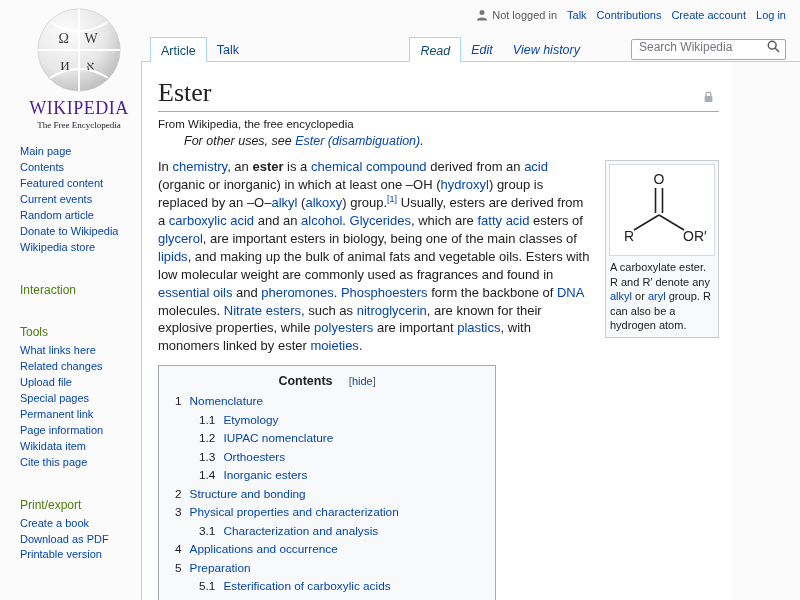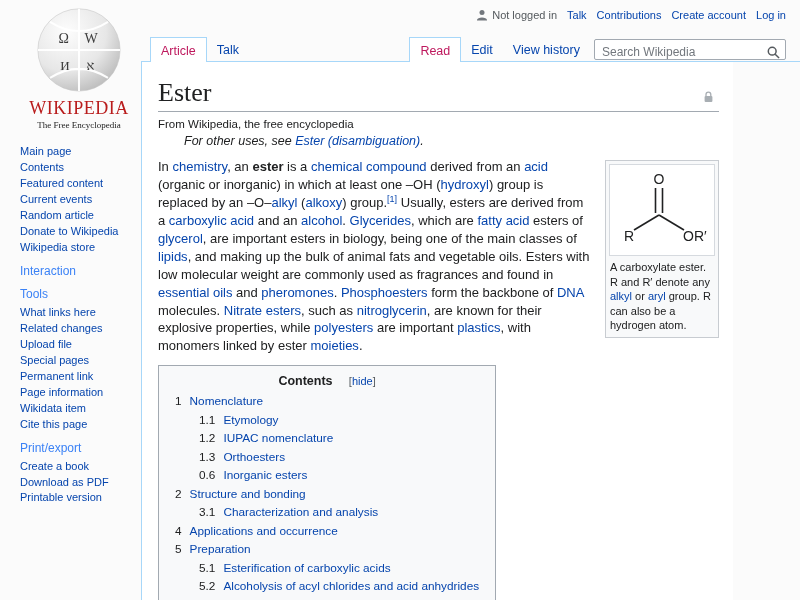--- a/index.html
+++ b/index.html
@@ -9,38 +9,38 @@
   b { font-weight: bold; }
   sup { font-size: 9px; line-height: 0; vertical-align: super; }
 
   
   .personal-bar { position: absolute; top: 9px; right: 14px; display: flex; align-items: flex-end;
     gap: 10px; font-size: 11px; z-index: 5; }
   .personal-bar .muted { color: #54595d; display: flex; align-items: center; gap: 4px; }
 
   
   .logo { position: absolute; top: 6px; left: 18px; width: 122px; text-align: center; cursor: pointer; }
-  .wordmark { font-family: "Liberation Serif", serif; font-size: 18px; letter-spacing: 0.5px; color: #b91c1c; margin-top: 2px; }
+  .wordmark { font-family: "Liberation Serif", serif; font-size: 18px; letter-spacing: 0.5px; color: #4c1d95; margin-top: 2px; }
   .tagline { font-family: "Liberation Serif", serif; font-size: 9px; color: #222; margin-top: 1px; }
 
   
   .sidebar { position: absolute; left: 20px; top: 145px; width: 116px; font-size: 11px; }
   .sidebar ul { list-style: none; }
   .sidebar li { margin-bottom: 2px; line-height: 1.27; }
-  .sidebar h3 { font-size: 12px; font-weight: normal; color: #3b82f6; margin: 9px 0 5px; }
+  .sidebar h3 { font-size: 12px; font-weight: normal; color: #4d7c0f; margin: 28px 0 5px; }
 
   
   .tab-row-line { position: absolute; left: 141px; right: 0; top: 61px; height: 1px; background: #a7d7f9; z-index: 1; }
   .tabs-left { position: absolute; left: 150px; top: 37px; display: flex; z-index: 2; }
-  .tabs-right { position: absolute; right: 210px; top: 37px; display: flex; z-index: 2; }
+  .tabs-right { position: absolute; right: 210px; top: 37px; display: flex; z-index: 2; font-style: italic; }
   .tab { font-size: 12.5px; padding: 6px 10px 0; height: 25px; color: #0645ad; cursor: pointer; white-space: nowrap; }
-  .tab.selected { background: #fff; border: 1px solid #a7d7f9; border-bottom: none; color: #be185d; }
-  .search-box { position: absolute; top: 39px; right: 14px; width: 192px; height: 21px;
+  .tab.selected { background: #fff; border: 1px solid #a7d7f9; border-bottom: none; color: #0c4a6e; }
+  .search-box { position: absolute; top: 39px; right: 14px; width: 155px; height: 21px;
     border: 1px solid #a2a9b1; border-radius: 2px; background: #fff; display: flex;
-    align-items: flex-end; padding: 0 5px 0 7px; z-index: 3; }
+    align-items: flex-start; padding: 0 5px 0 7px; z-index: 3; }
   .search-box input { border: none; outline: none; flex: 1; font-size: 12px; background: transparent;
     font-family: "Liberation Sans", sans-serif; color: #202122; min-width: 0; }
   .search-box input::placeholder { color: #72777d; }
 
   
   .content { position: absolute; left: 141px; top: 62px; width: 592px; height: 538px;
     background: #fff; border-left: 1px solid #a7d7f9; padding: 16px 14px 0 16px; overflow: hidden; }
   .page-status { position: absolute; right: 18px; top: 28px; opacity: 0.85; }
   h1.title { font-family: "Liberation Serif", serif; font-size: 26px; font-weight: normal;
     border-bottom: 1px solid #a2a9b1; padding-bottom: 3px; margin-bottom: 6px; }
@@ -192,22 +192,23 @@
     <div class="toc">
       <div class="toc-header">
         <span class="toc-title">Contents</span>
         <span class="toc-toggle"><span class="bracket">[</span><span class="wlink">hide</span><span class="bracket">]</span></span>
       </div>
       <ul>
           <li class="level-1"><a class="toc-link"><span class="toc-num">1</span><span class="wlink">Nomenclature</span></a></li>
           <li class="level-2"><a class="toc-link"><span class="toc-num">1.1</span><span class="wlink">Etymology</span></a></li>
           <li class="level-2"><a class="toc-link"><span class="toc-num">1.2</span><span class="wlink">IUPAC nomenclature</span></a></li>
           <li class="level-2"><a class="toc-link"><span class="toc-num">1.3</span><span class="wlink">Orthoesters</span></a></li>
-          <li class="level-2"><a class="toc-link"><span class="toc-num">0.6</span><span class="wlink">Inorganic esters</span></a></li>
+          <li class="level-2"><a class="toc-link"><span class="toc-num">1.4</span><span class="wlink">Inorganic esters</span></a></li>
           <li class="level-1"><a class="toc-link"><span class="toc-num">2</span><span class="wlink">Structure and bonding</span></a></li>
+          <li class="level-1"><a class="toc-link"><span class="toc-num">3</span><span class="wlink">Physical properties and characterization</span></a></li>
           <li class="level-2"><a class="toc-link"><span class="toc-num">3.1</span><span class="wlink">Characterization and analysis</span></a></li>
           <li class="level-1"><a class="toc-link"><span class="toc-num">4</span><span class="wlink">Applications and occurrence</span></a></li>
           <li class="level-1"><a class="toc-link"><span class="toc-num">5</span><span class="wlink">Preparation</span></a></li>
           <li class="level-2"><a class="toc-link"><span class="toc-num">5.1</span><span class="wlink">Esterification of carboxylic acids</span></a></li>
           <li class="level-2"><a class="toc-link"><span class="toc-num">5.2</span><span class="wlink">Alcoholysis of acyl chlorides and acid anhydrides</span></a></li>
         </ul>
     </div>
   </div>
 </main>
 

